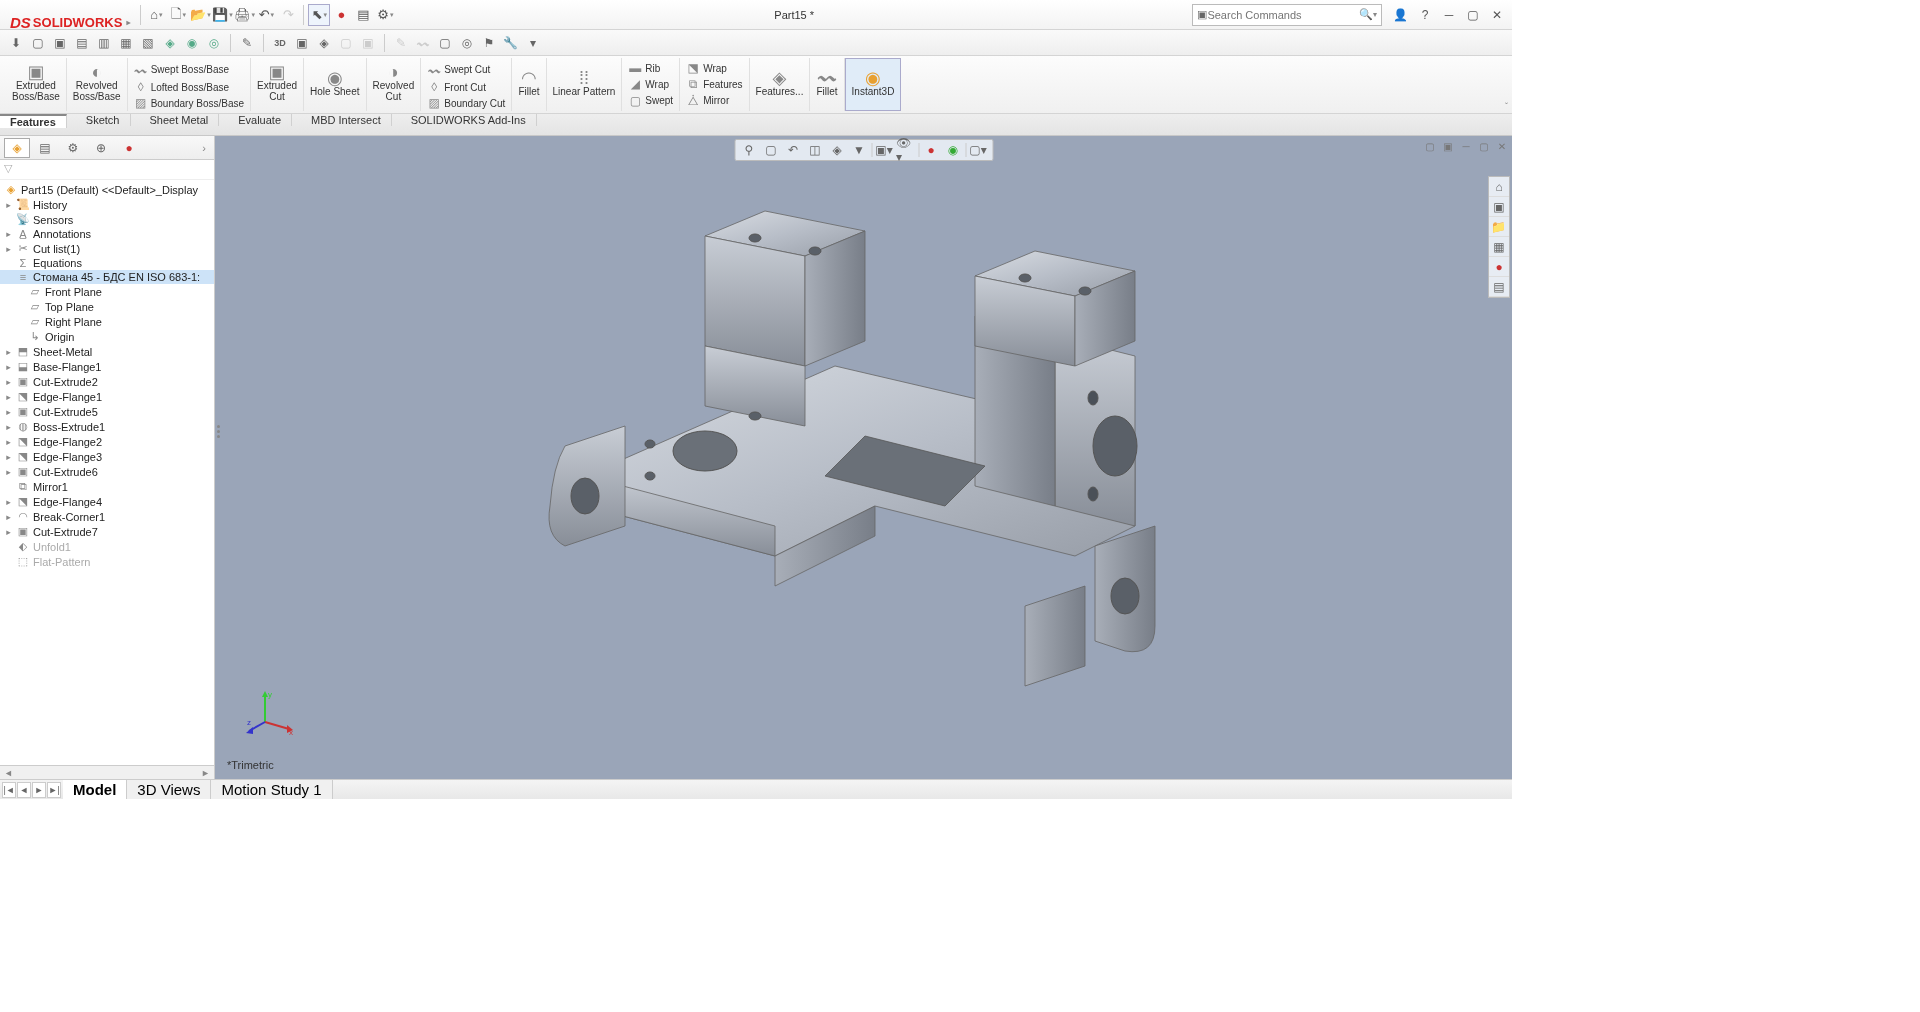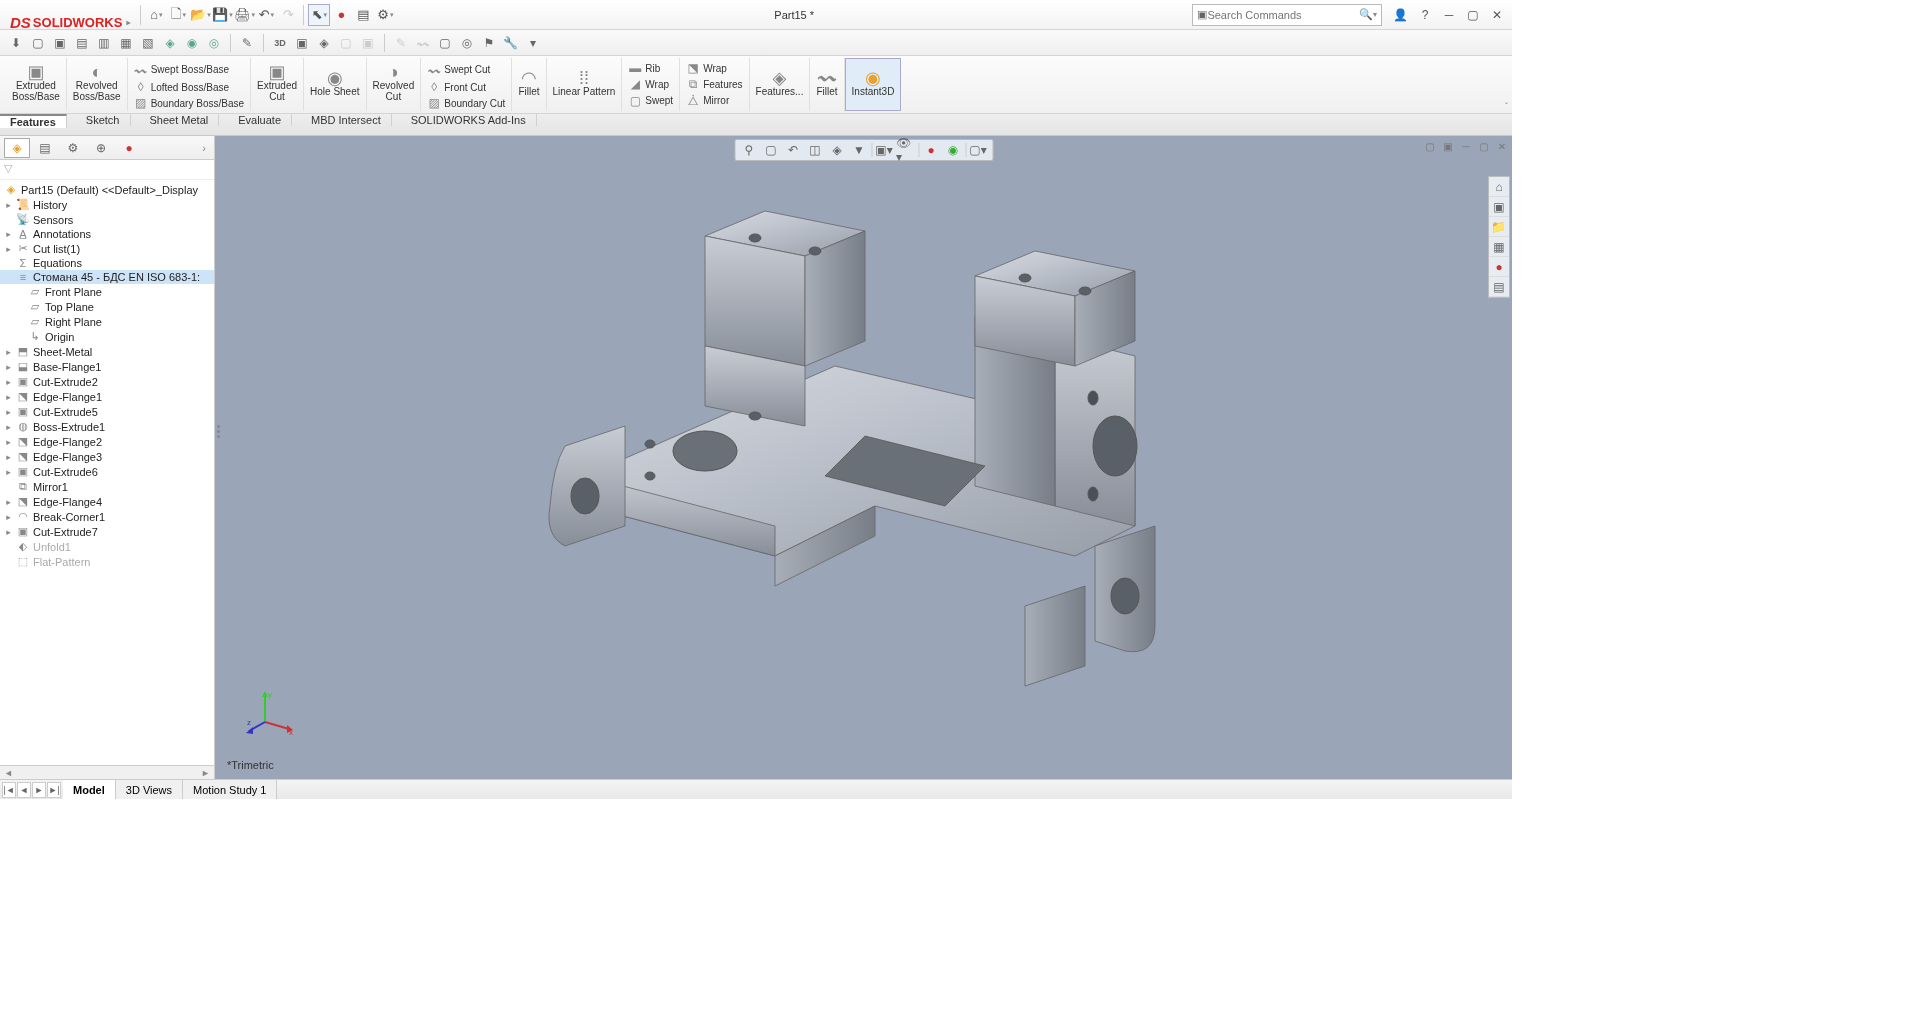--- a/index.html
+++ b/index.html
@@ -69,21 +69,21 @@
 .triad { position: absolute; left: 30px; bottom: 40px; font-size: 10px; }
 .triad-svg { width: 50px; height: 50px; }
 .view-label { position: absolute; left: 12px; bottom: 8px; font-size: 11px; color: #333; }
 .resize-dot { position: absolute; left: 217px; top: 280px; width: 6px; height: 30px; display: flex; flex-direction: column; justify-content: center; gap: 2px; }
 .resize-dot span { width: 3px; height: 3px; background: #888; border-radius: 50%; }
 
 
 .bottom-tabs { height: 20px; background: linear-gradient(#f4f4f4,#e8e8e8); border-top: 1px solid #ccc; display: flex; align-items: stretch; }
 .bt-nav { display: flex; align-items: center; padding: 0 2px; gap:1px;}
 .bt-nav div { width: 14px; height: 16px; display: flex; align-items: center; justify-content: center; color: #666; font-size: 9px; cursor: pointer; border: 1px solid #ccc; background: #fff;}
-.bt-tab { padding: 0 10px; display: flex; align-items: center; font-size: 11px; cursor: pointer; border-right: 1px solid #ccc; background: #f0f0f0;}
+.bt-tab { padding: 0 10px; display: flex; align-items: center; font-size: 15px; cursor: pointer; border-right: 1px solid #ccc; background: #f0f0f0;}
 .bt-tab.active { background: #fff; font-weight: bold; }
 
 
 .part-svg { position: absolute; top: 30px; left: 280px; width: 740px; height: 560px; }
 </style>
 </head>
 <body>
 
 <div class="titlebar">
   <div class="logo">

